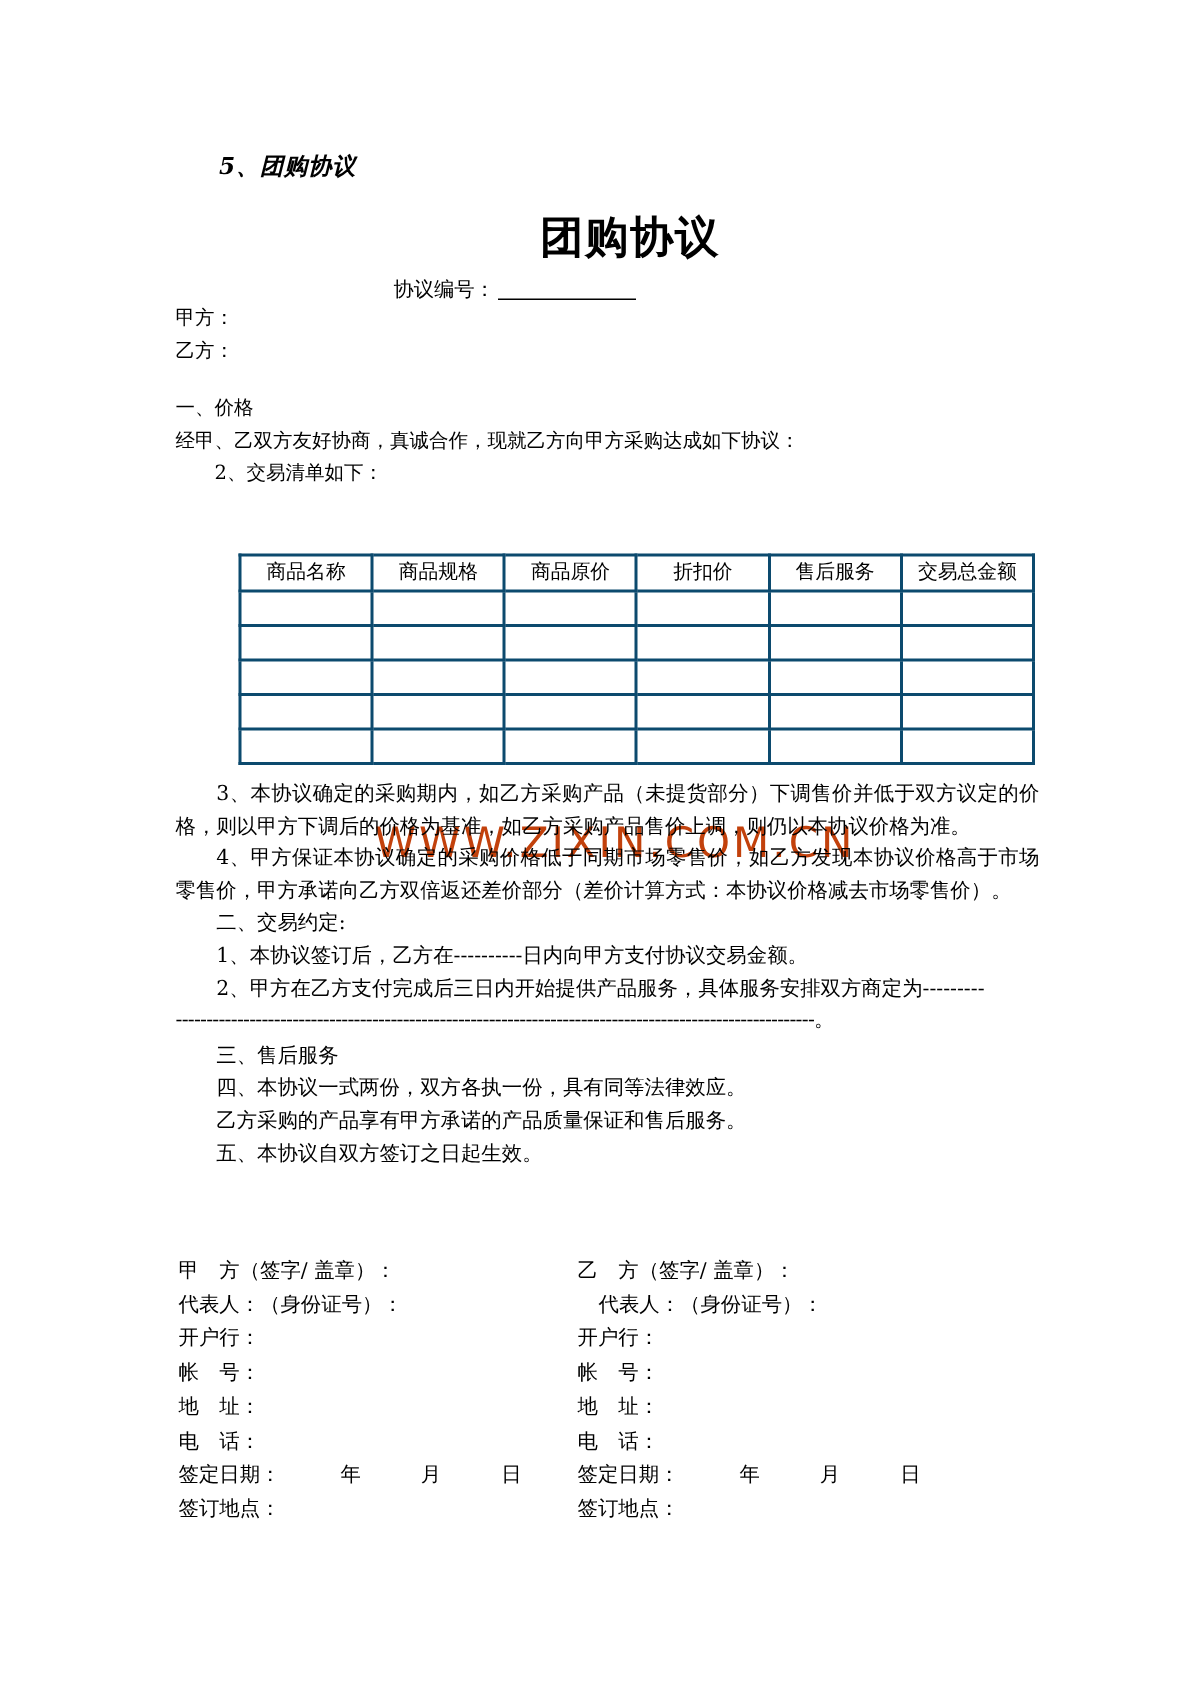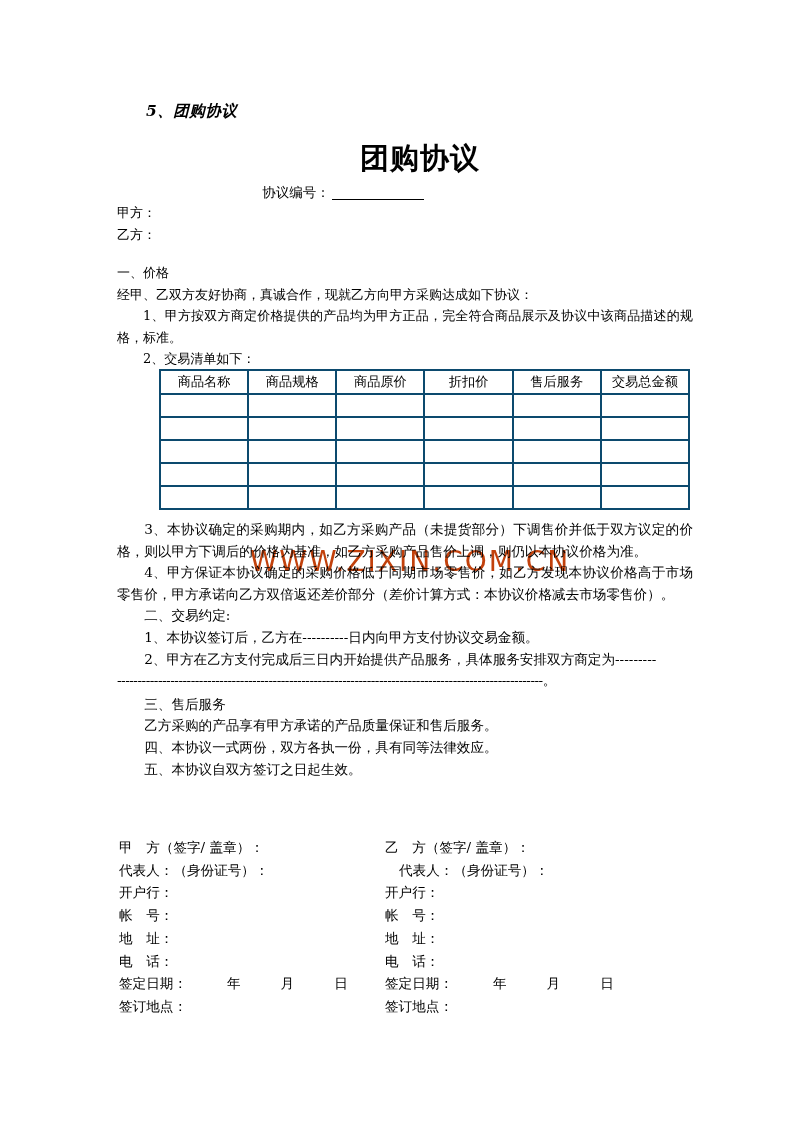--- a/index.html
+++ b/index.html
@@ -184,21 +184,20 @@
 
     <div class="contract-no">
       <span>协议编号：</span><span class="blank"></span>
     </div>
 
     <div class="body-block">
       <p class="para noindent">甲方：</p>
       <p class="para noindent">乙方：</p>
       <p class="para noindent gap-before">一、价格</p>
       <p class="para noindent">经甲、乙双方友好协商，真诚合作，现就乙方向甲方采购达成如下协议：</p>
-      <p class="para indent">1、甲方按双方商定价格提供的产品均为甲方正品，完全符合商品展示及协议中该商品描述的规格，标准。</p>
       <p class="para indent">2、交易清单如下：</p>
     </div>
 
     <div class="table-wrap">
       <table class="goods">
         <thead>
           <tr>
             <th>商品名称</th>
             <th>商品规格</th>
             <th>商品原价</th>
@@ -253,22 +252,22 @@
     </div>
 
     <div class="body-block-2">
       <p class="para indent">3、本协议确定的采购期内，如乙方采购产品（未提货部分）下调售价并低于双方议定的价格，则以甲方下调后的价格为基准，如乙方采购产品售价上调，则仍以本协议价格为准。</p>
       <p class="para indent">4、甲方保证本协议确定的采购价格低于同期市场零售价，如乙方发现本协议价格高于市场零售价，甲方承诺向乙方双倍返还差价部分（差价计算方式：本协议价格减去市场零售价）。</p>
       <p class="para indent">二、交易约定:</p>
       <p class="para indent">1、本协议签订后，乙方在----------日内向甲方支付协议交易金额。</p>
       <p class="para indent">2、甲方在乙方支付完成后三日内开始提供产品服务，具体服务安排双方商定为---------</p>
       <p class="para noindent dash-line">--------------------------------------------------------------------------------------------------------。</p>
       <p class="para indent gap-small">三、售后服务</p>
+      <p class="para indent">四、本协议一式两份，双方各执一份，具有同等法律效应。</p>
       <p class="para indent">乙方采购的产品享有甲方承诺的产品质量保证和售后服务。</p>
-      <p class="para indent">四、本协议一式两份，双方各执一份，具有同等法律效应。</p>
       <p class="para indent">五、本协议自双方签订之日起生效。</p>
     </div>
 
     <div class="sig">
 
       <div class="sig-col left">
         <div class="sig-line">甲　方（签字/ 盖章）：</div>
         <div class="sig-line">代表人：（身份证号）：</div>
         <div class="sig-line">开户行：</div>
         <div class="sig-line">帐　号：</div>

